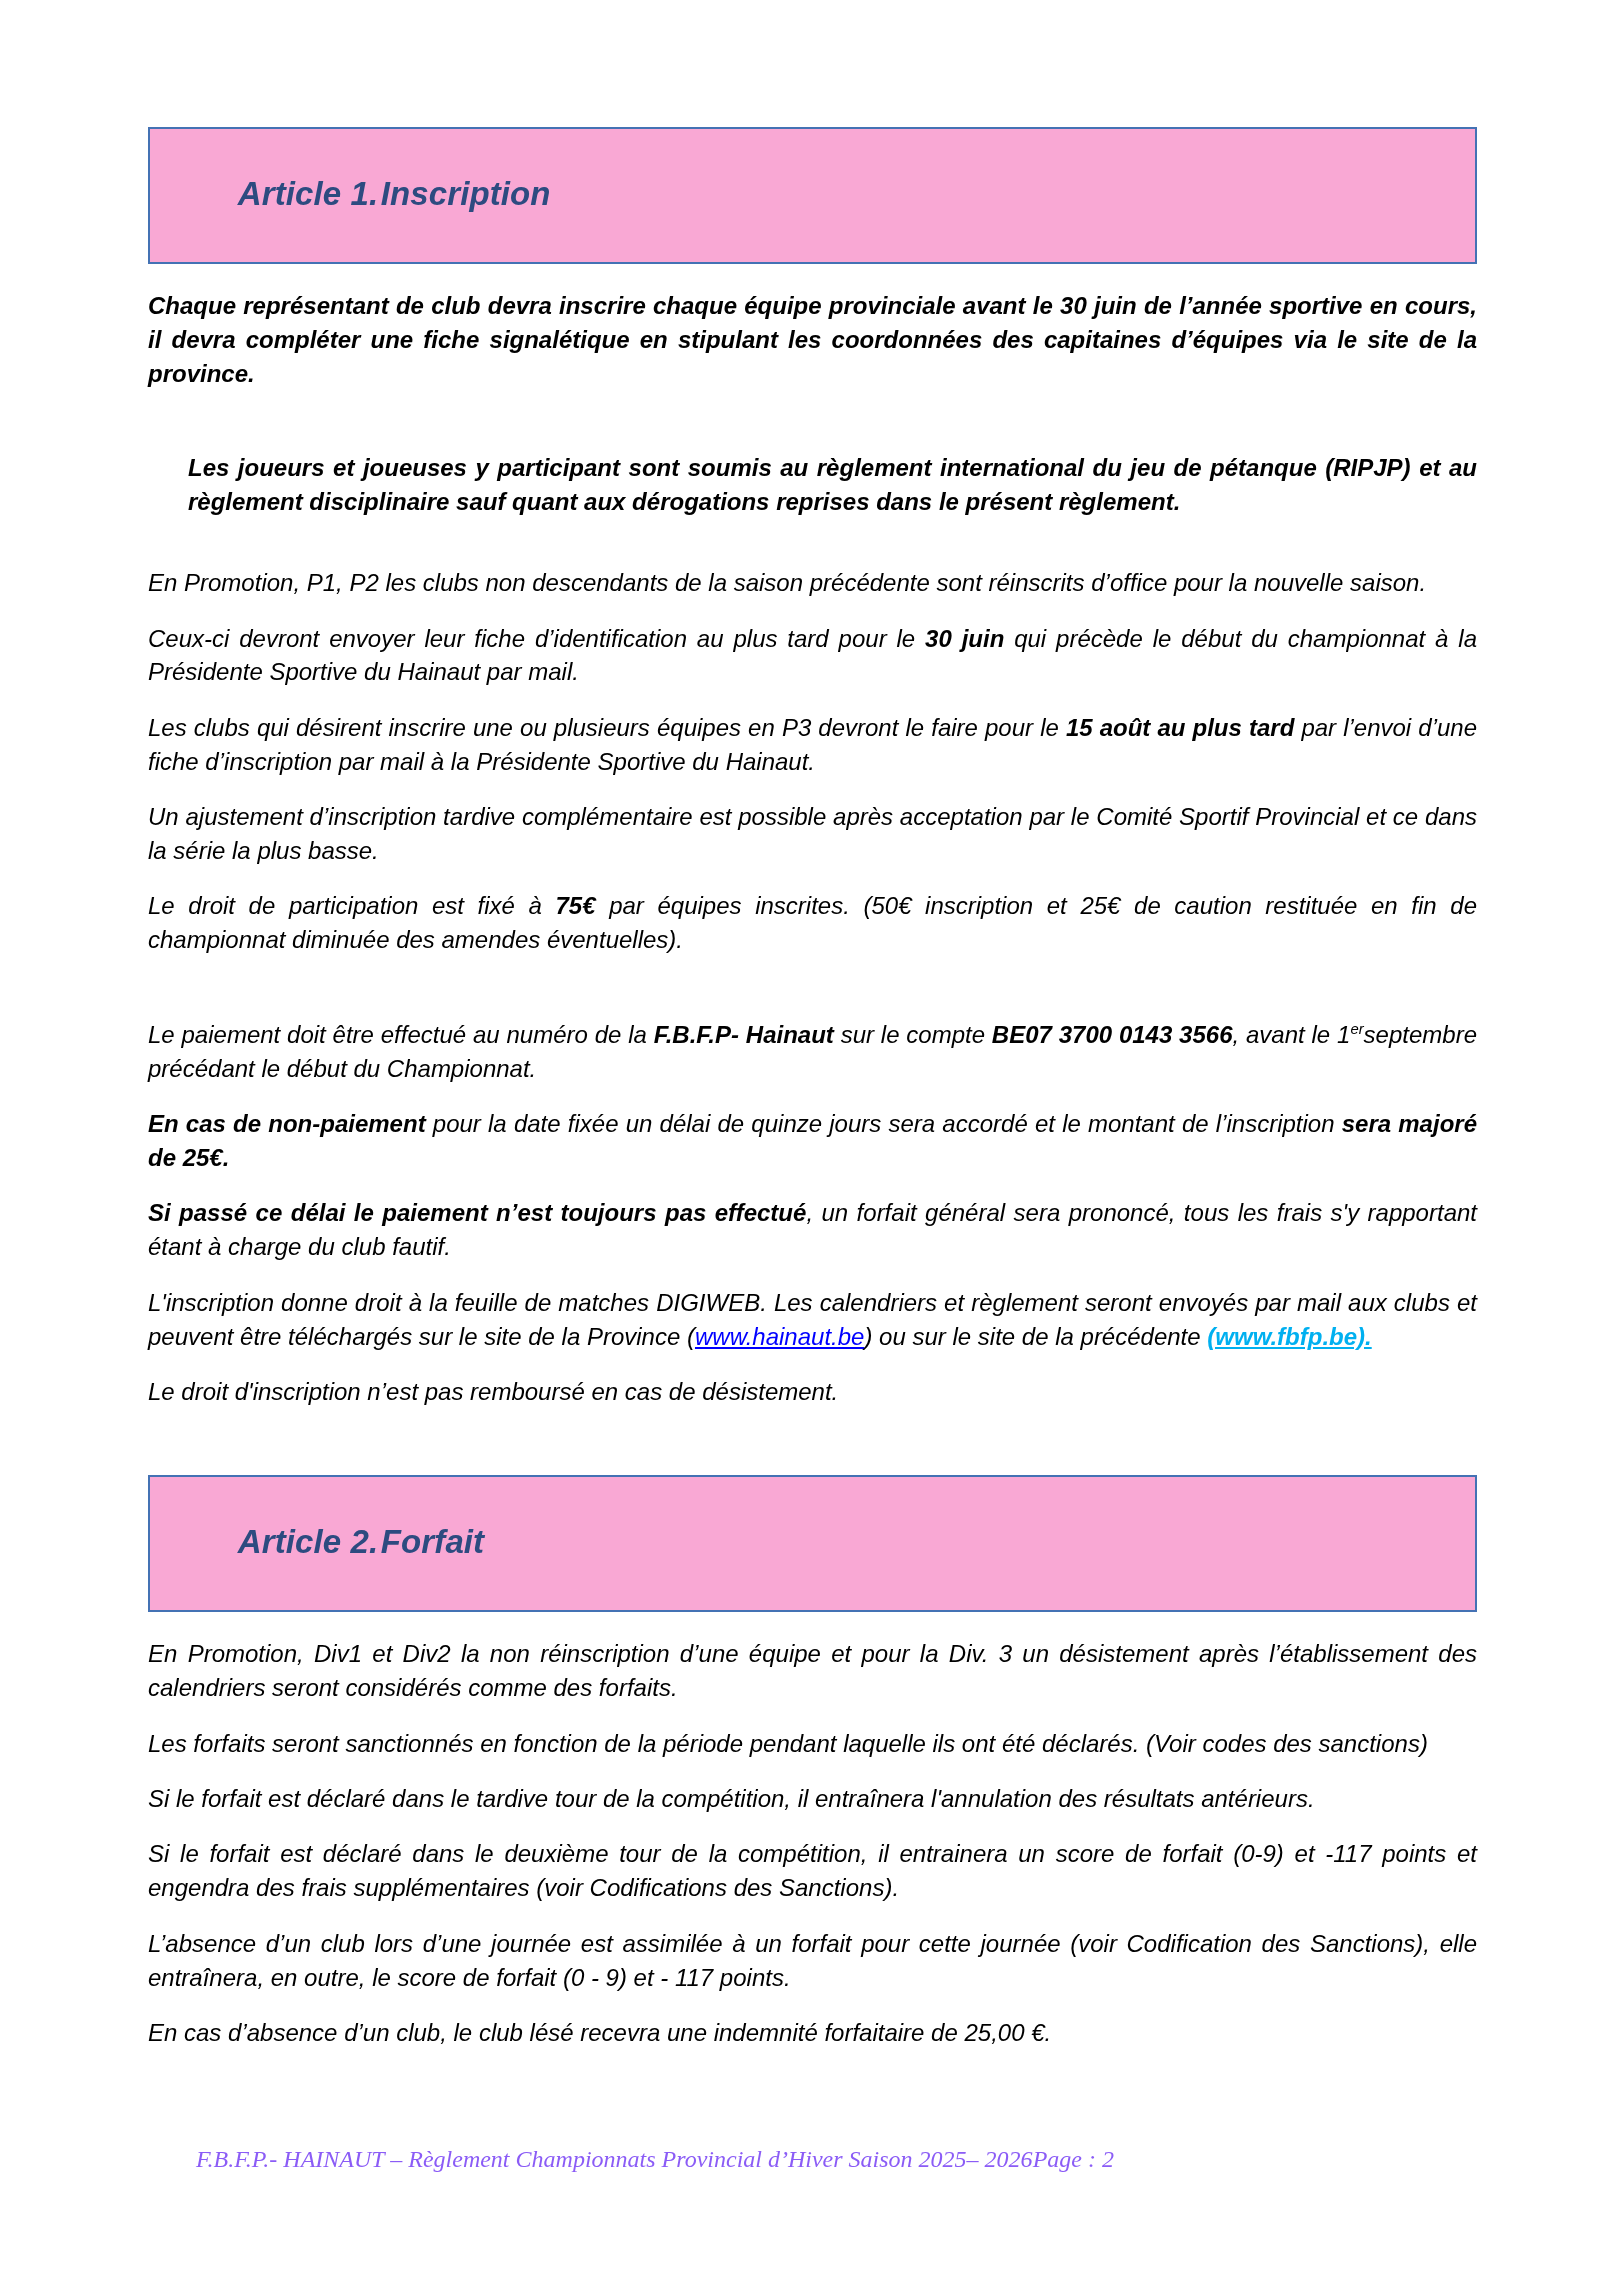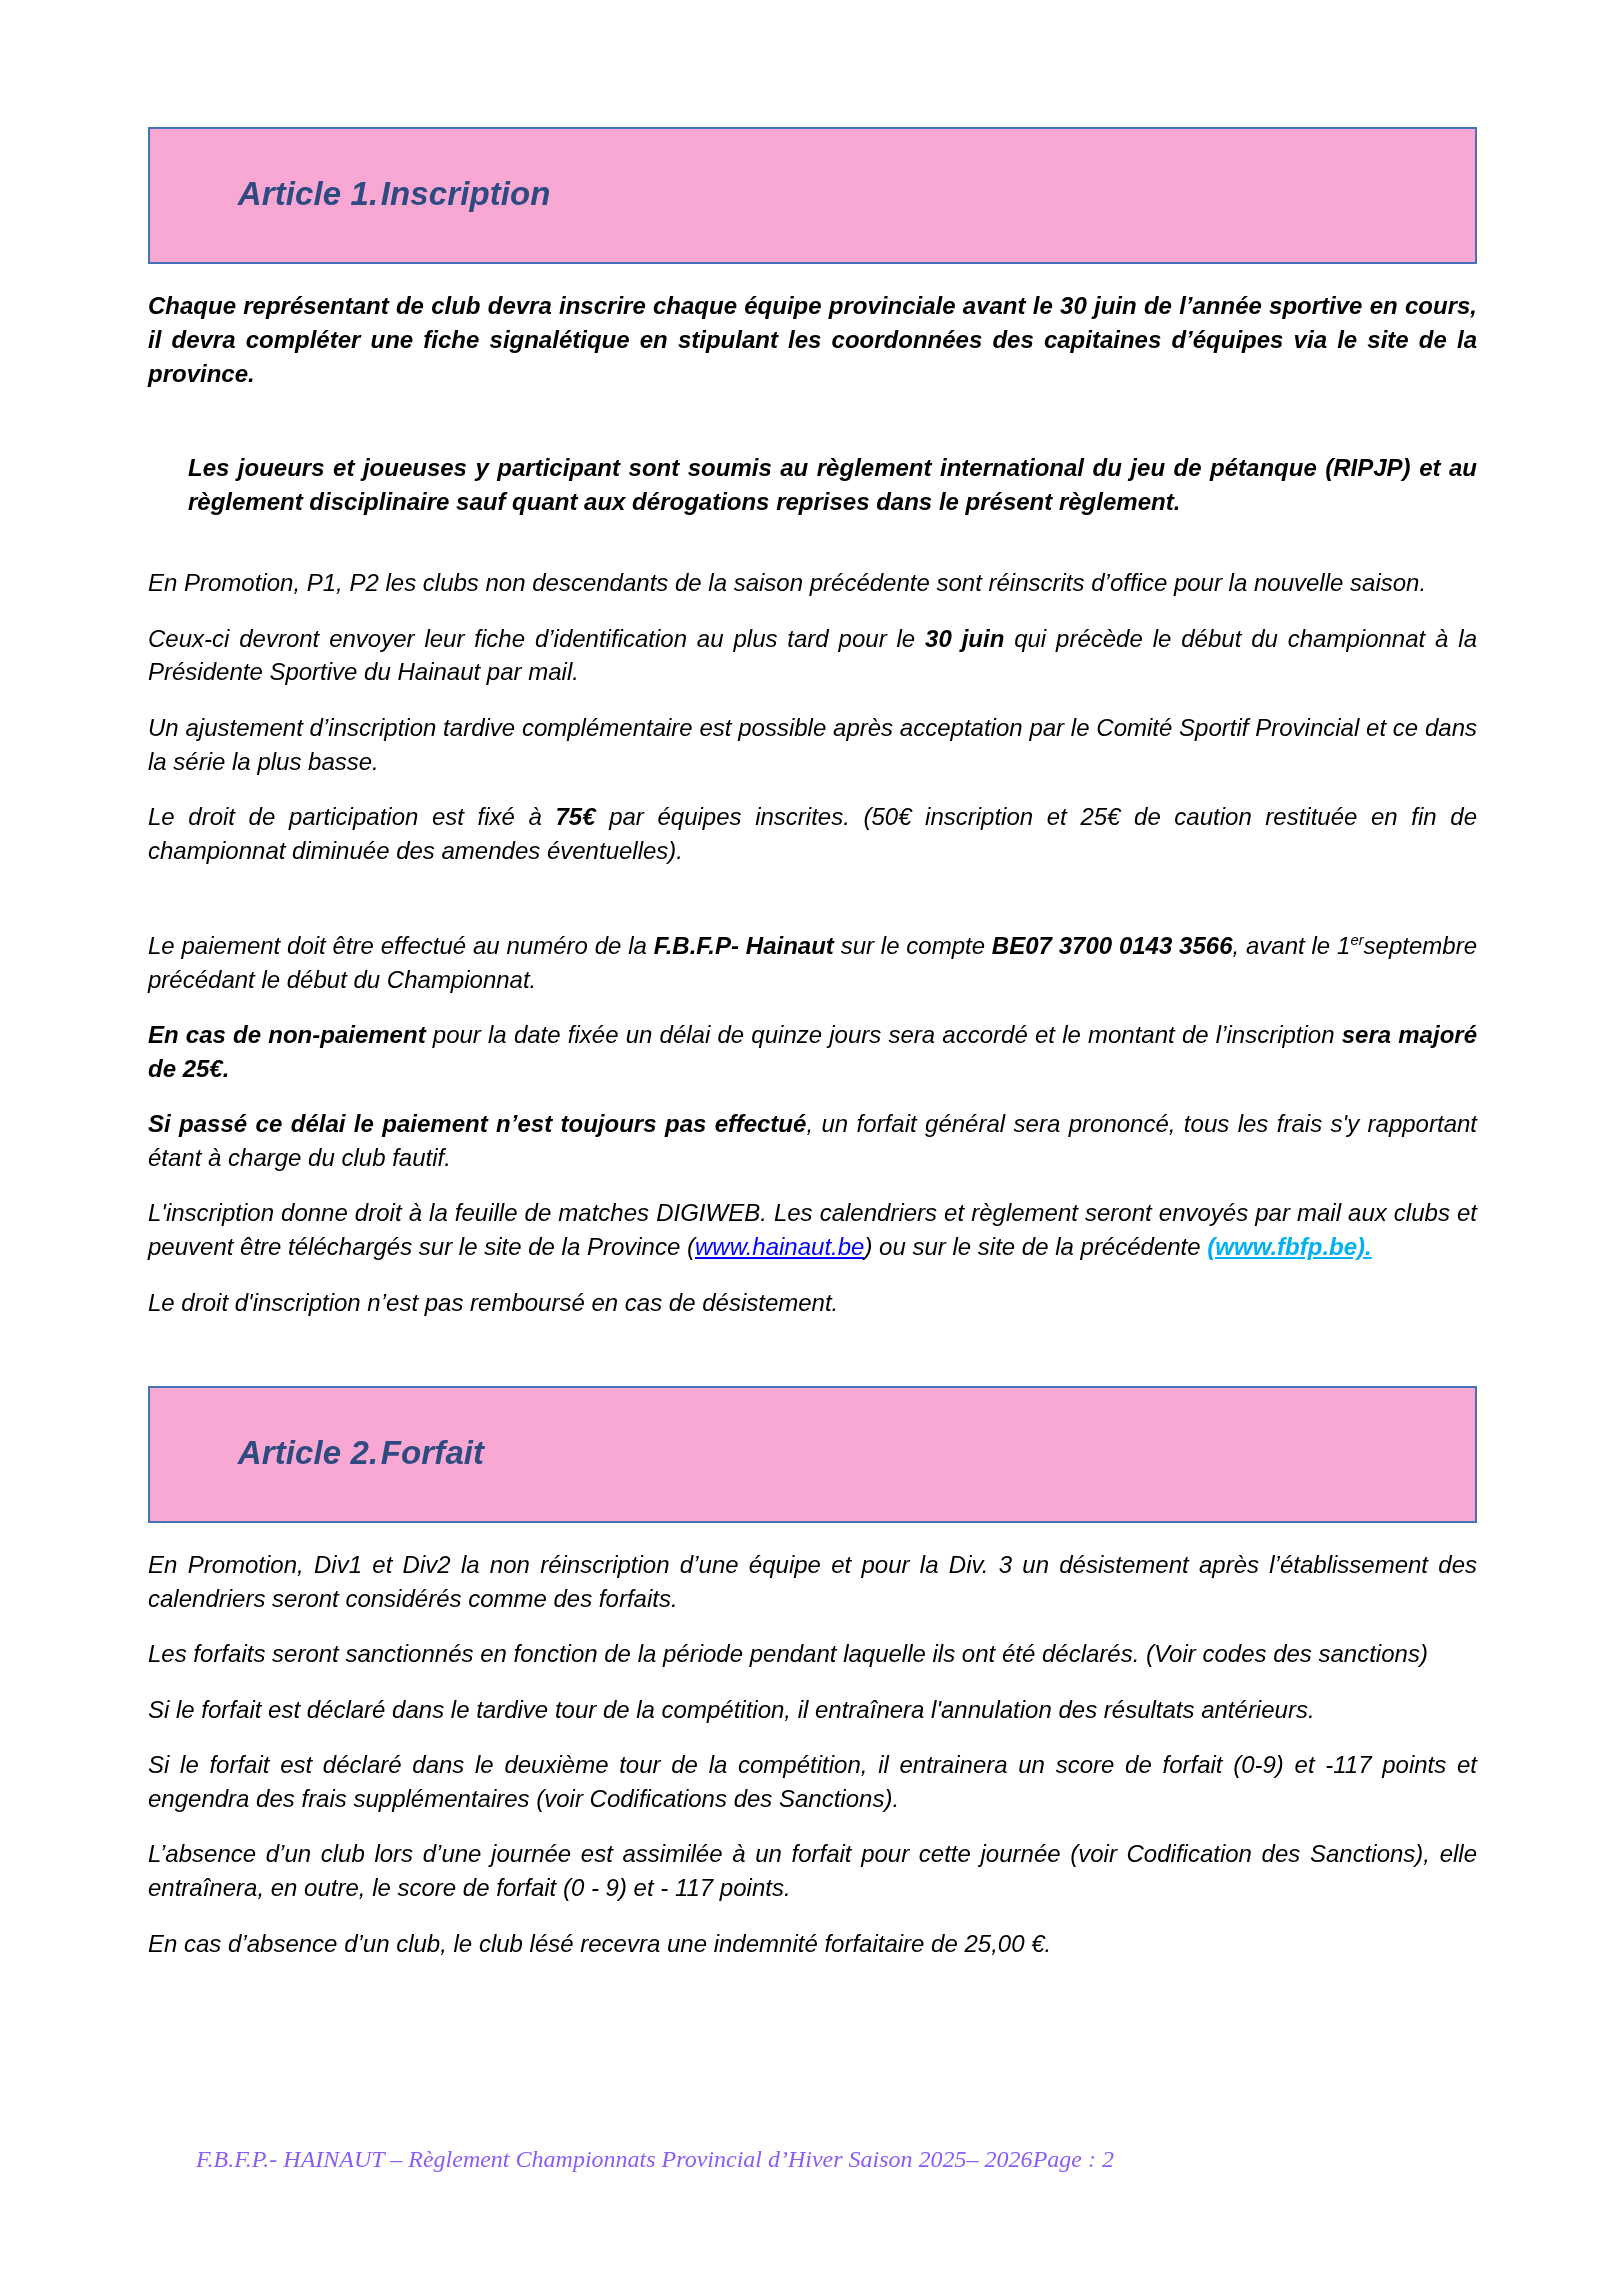--- a/index.html
+++ b/index.html
@@ -114,20 +114,21 @@
       </div>
 
       <p class="para strong gap-lg">Chaque représentant de club devra inscrire chaque équipe provinciale avant le 30 juin de l’année sportive en cours, il devra compléter une fiche signalétique en stipulant les coordonnées des capitaines d’équipes via le site de la province.</p>
 
       <p class="para strong gap-md">Les joueurs et joueuses y participant sont soumis au règlement international du jeu de pétanque (RIPJP) et au règlement disciplinaire sauf quant aux dérogations reprises dans le présent règlement.</p>
 
       <p class="para">En Promotion, P1, P2 les clubs non descendants de la saison précédente sont réinscrits d’office pour la nouvelle saison.</p>
 
       <p class="para"><span>Ceux-ci devront envoyer leur fiche d’identification au plus tard pour le </span><b class="b">30  juin</b><span> qui précède le début du championnat à la Présidente Sportive du Hainaut par mail.</span></p>
 
+      <p class="para"><span>Les clubs qui désirent inscrire une ou plusieurs équipes en P3 devront le faire pour le </span><b class="b">15 août au plus tard</b><span> par l’envoi d’une fiche d’inscription par mail à la Présidente Sportive du Hainaut.</span></p>
 
       <p class="para">Un ajustement d’inscription tardive complémentaire est possible après acceptation par le Comité Sportif Provincial et ce dans la série la plus basse.</p>
 
       <p class="para gap-lg"><span>Le droit de participation est fixé à </span><b class="b">75€</b><span> par équipes inscrites. (50€ inscription et 25€ de caution restituée en fin de championnat diminuée des amendes éventuelles).</span></p>
 
       <p class="para"><span>Le paiement doit être effectué au numéro de la </span><b class="b">F.B.F.P- Hainaut</b><span> sur le compte </span><b class="b">BE07 3700 0143 3566</b><span>, avant le 1</span><sup class="sup">er</sup><span>septembre précédant le début du Championnat.</span></p>
 
       <p class="para"><b class="b">En cas de non-paiement</b><span> pour la date fixée un délai de quinze jours sera accordé et le montant de l’inscription </span><b class="b">sera majoré de 25€.</b></p>
 
       <p class="para"><b class="b">Si passé ce délai le paiement n’est toujours pas effectué</b><span>, un forfait général sera prononcé, tous les frais s'y rapportant étant à charge du club fautif.</span></p>

